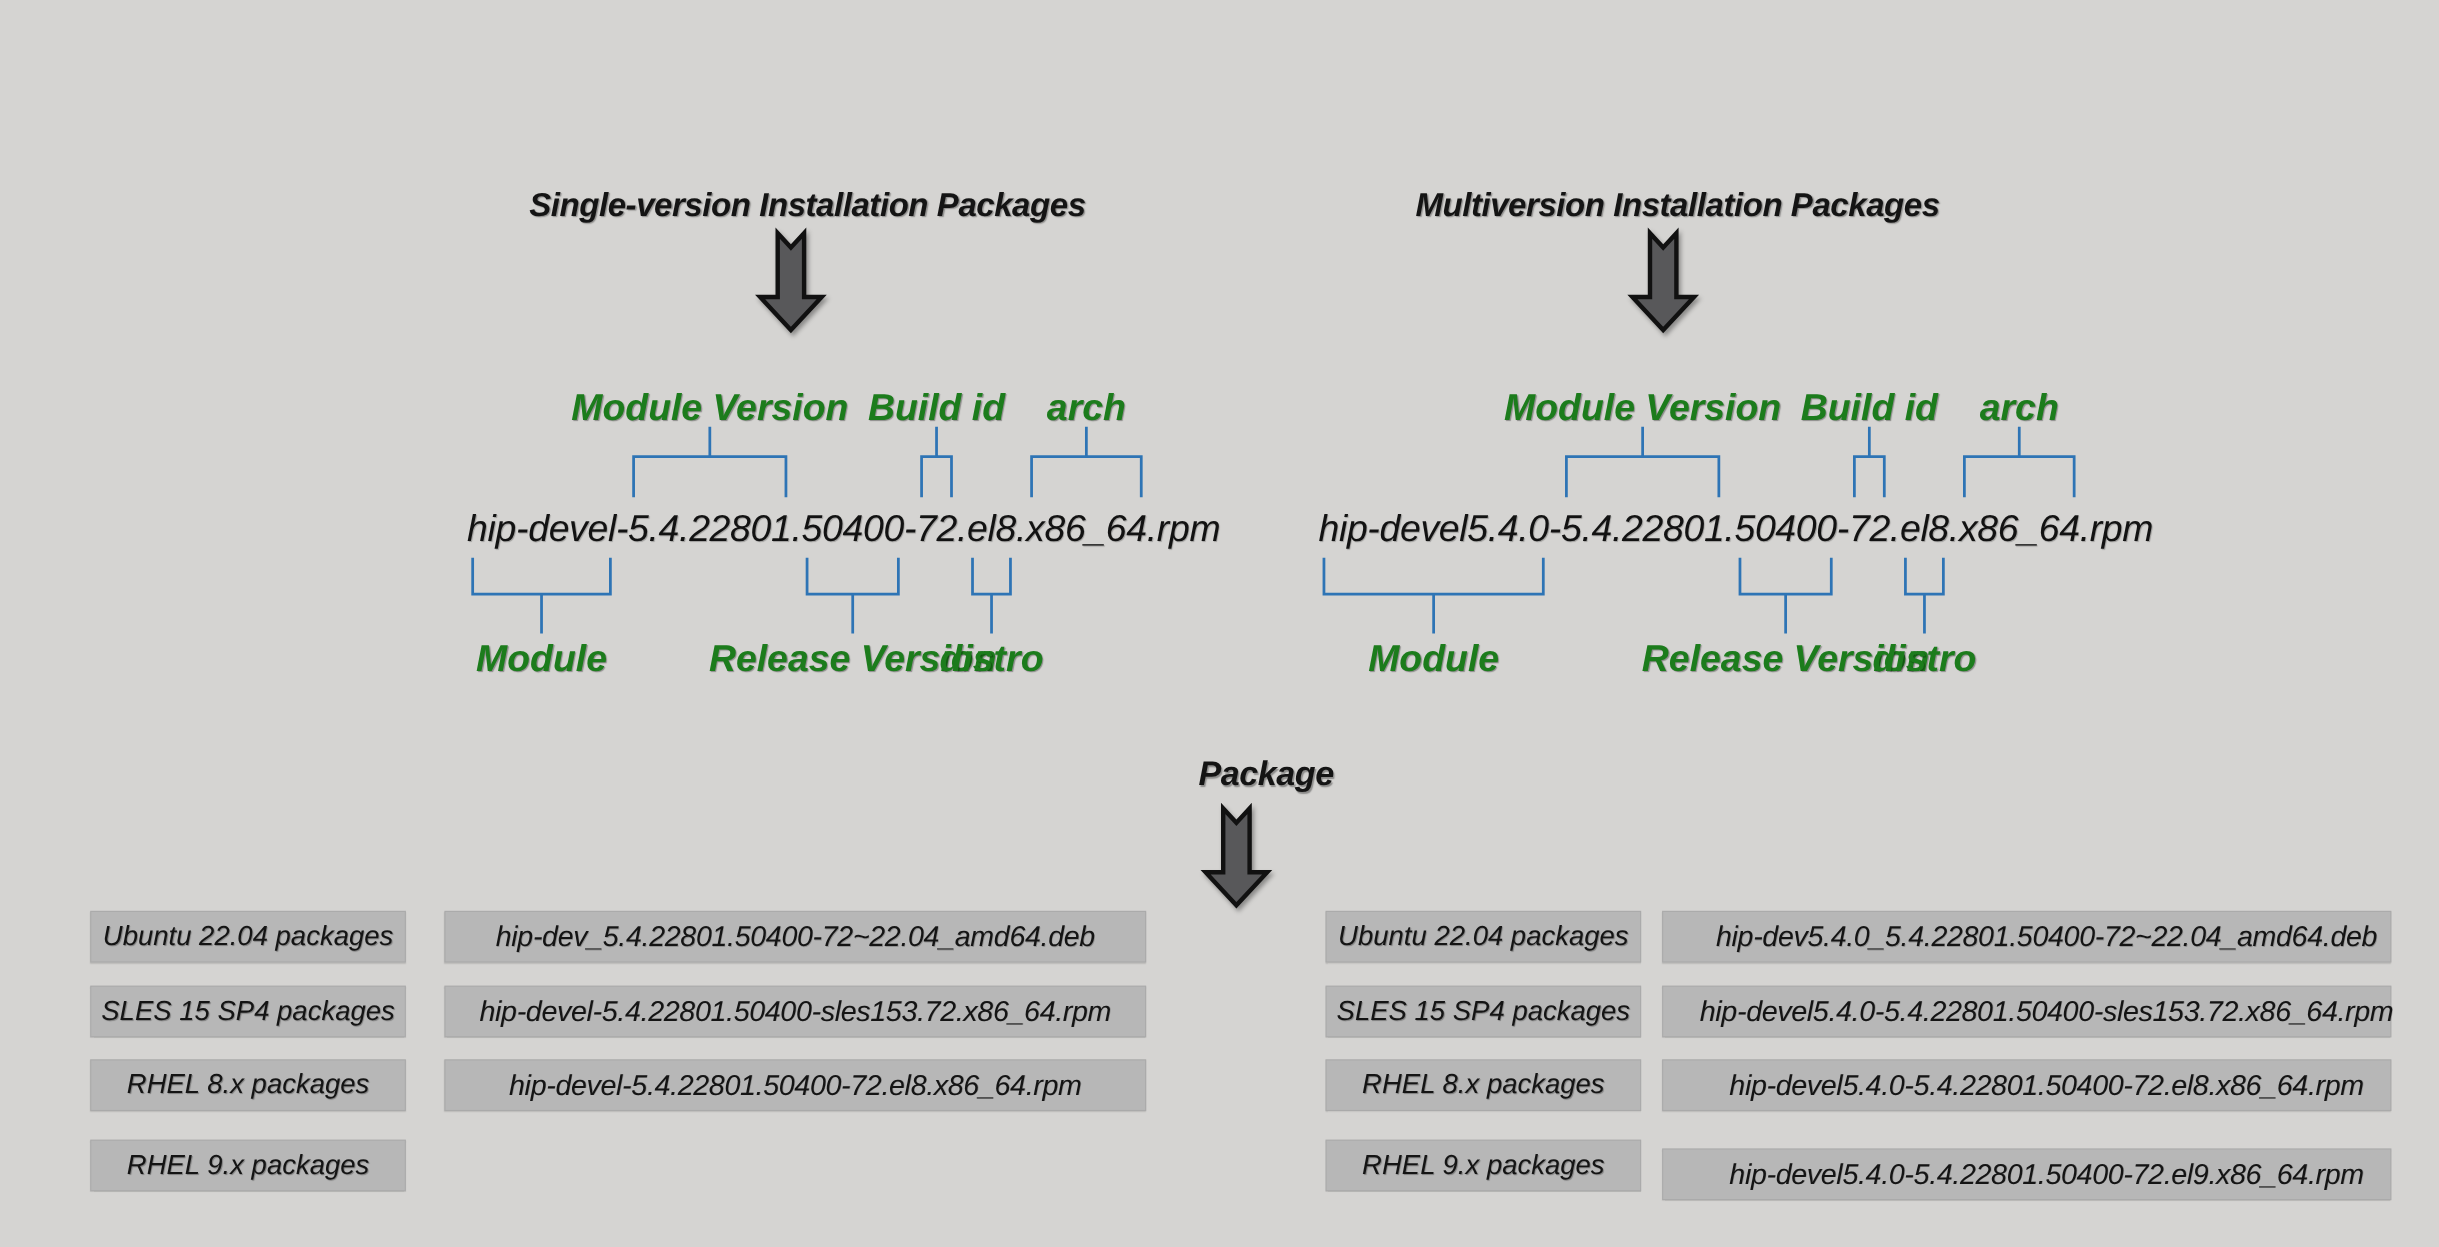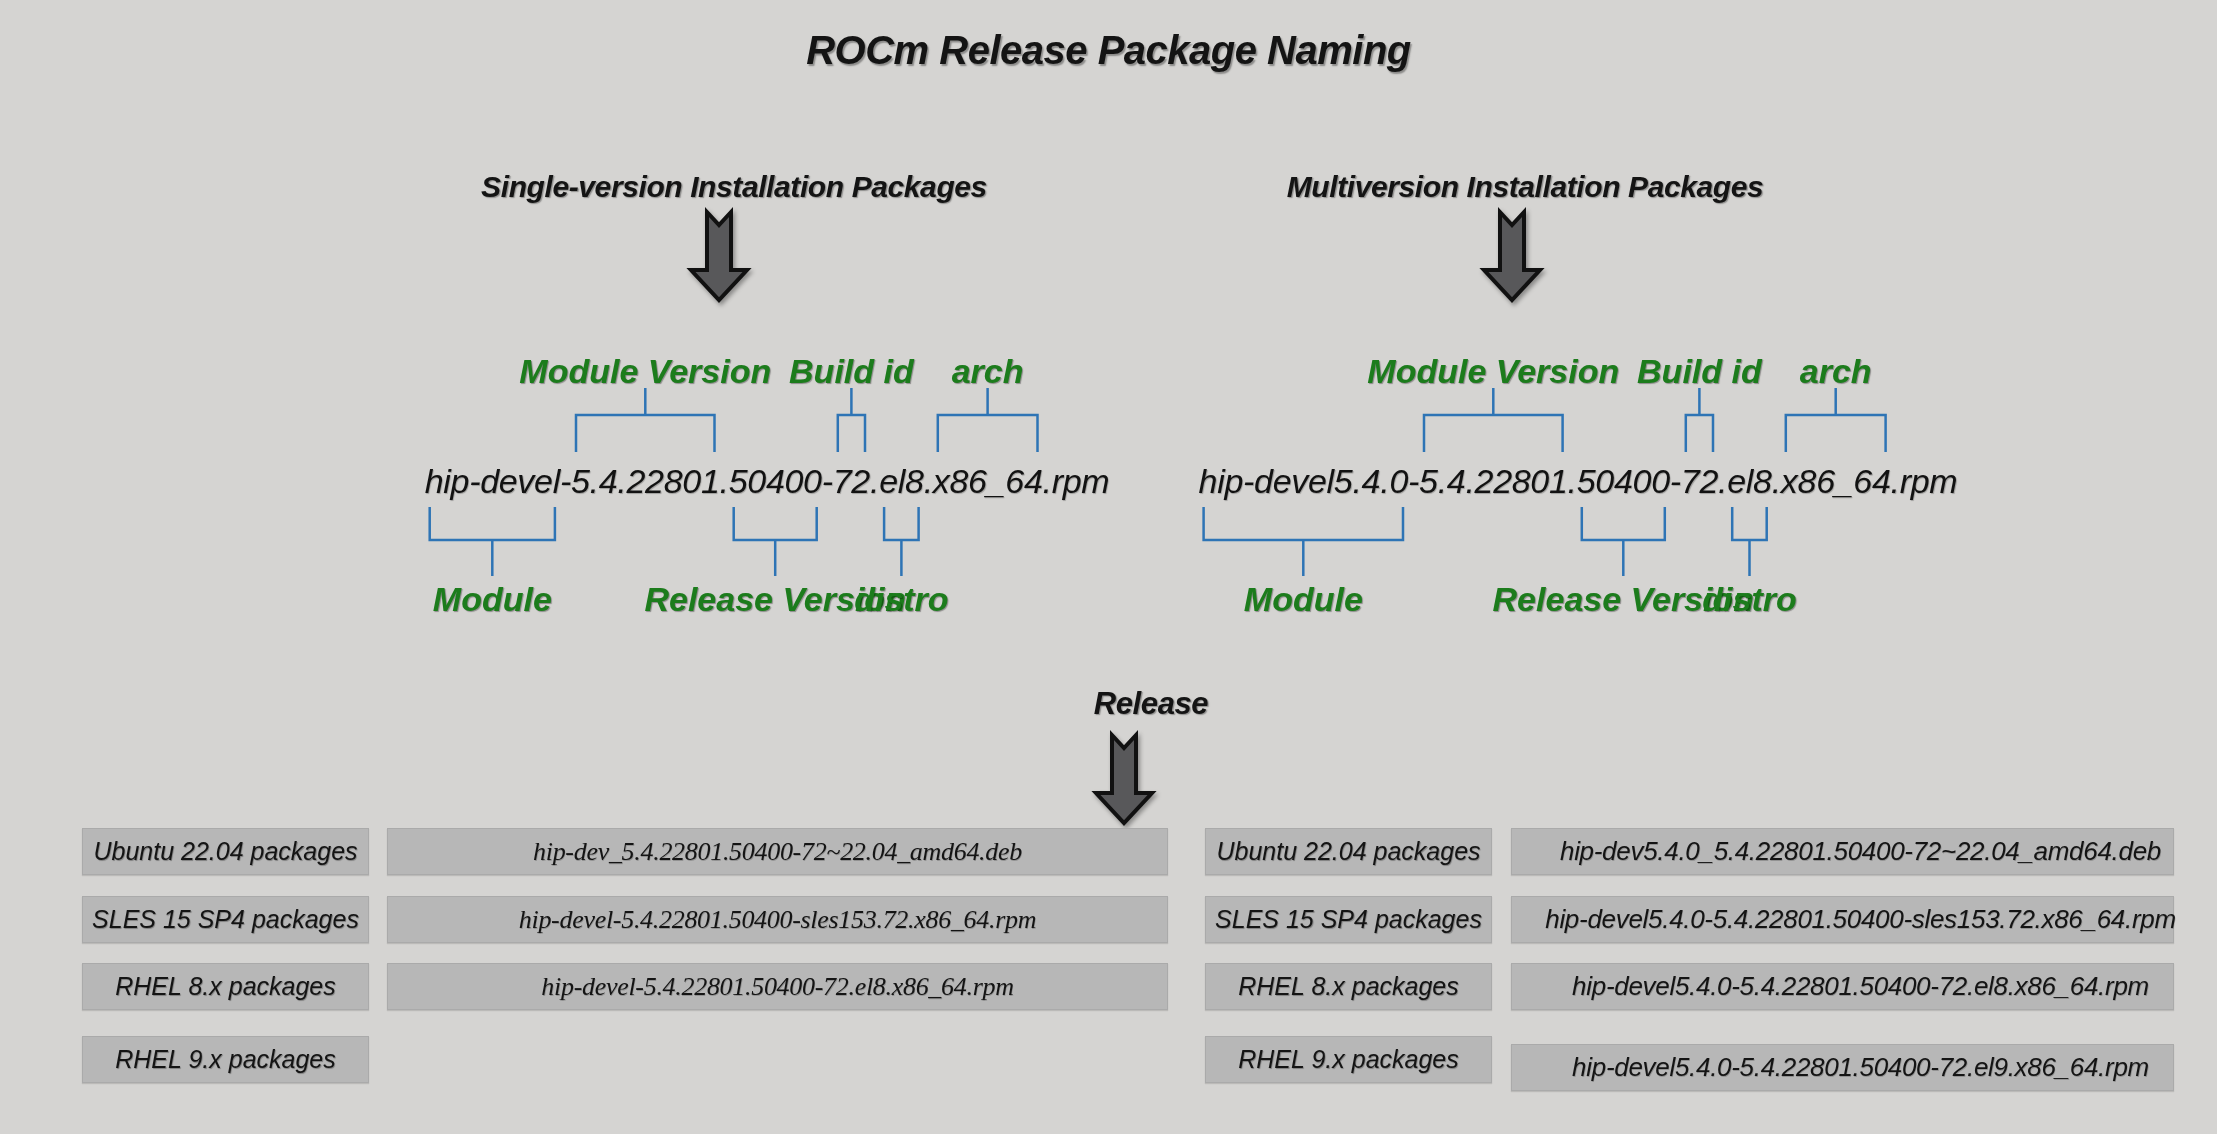--- a/index.html
+++ b/index.html
@@ -78,30 +78,29 @@
   }
   .obox{
     font-size:25px; font-weight:normal; font-style:italic;
     text-shadow:0.8px 0.8px 0.8px rgba(0,0,0,0.3);
   }
   .pbox{
     font-size:26px; font-style:italic; letter-spacing:-0.3px;
     text-shadow:0.6px 0.6px 0.6px rgba(0,0,0,0.2);
   }
   .ol{left:82px;  width:287px;}
-  .pl{left:387px; width:781px;font-family:Liberation Serif, serif;}
+  .pl{left:404px; width:638px;}
   .or{left:1205px; width:287px;}
   .pr{left:1511px; width:663px;padding-left:36px;}
 </style>
 </head>
 <body>
 
 <div class="canvas">
 
-  <div class="title">ROCm Release Package Naming</div>
 
   <div class="col-heading" id="h-multi">Multiversion Installation Packages</div>
   <div class="col-heading" id="h-single">Single-version Installation Packages</div>
 
   <svg class="block-arrow" style="left:687px;top:210px" width="64" height="92" viewBox="0 0 64 92">
     <polygon class="arrowpoly" points="20,2 20,60 4,60 32,90 60,60 44,60 44,2 32,15"></polygon>
   </svg>
   <svg class="block-arrow" style="left:1480px;top:210px" width="64" height="92" viewBox="0 0 64 92">
     <polygon class="arrowpoly" points="20,2 20,60 4,60 32,90 60,60 44,60 44,2 32,15"></polygon>
   </svg>
@@ -129,21 +128,21 @@
     <div class="glabel top" style="left: 501.4px;">Build id</div>
     <div class="glabel top" style="left: 637.7px;">arch</div>
     <div class="filename">
       <span class="seg">hip-devel5.4.0</span><span class="seg">-</span><span class="seg">5.4.22801</span><span class="seg">.</span><span class="seg">50400</span><span class="seg">-</span><span class="seg">72</span><span class="seg">.</span><span class="seg">el8</span><span class="seg">.</span><span class="seg">x86_64</span><span class="seg">.rpm</span>
     </div>
     <div class="glabel bottom" style="left: 105.3px;">Module</div>
     <div class="glabel bottom" style="left: 425.3px;">Release Version</div>
     <div class="glabel bottom" style="left: 551.5px;">distro</div>
   </div>
 
-  <div class="examples-heading">Release</div>
+  <div class="examples-heading">Package</div>
 
   <svg class="block-arrow" style="left:1092px;top:733px" width="64" height="92" viewBox="0 0 64 92">
     <polygon class="arrowpoly" points="20,2 20,60 4,60 32,90 60,60 44,60 44,2 32,15"></polygon>
   </svg>
 
   <div class="obox ol" style="top:828px">Ubuntu 22.04 packages</div>
   <div class="pbox pl" style="top:828px">hip-dev_5.4.22801.50400-72~22.04_amd64.deb</div>
   <div class="obox ol" style="top:896px">SLES 15 SP4 packages</div>
   <div class="pbox pl" style="top:896px">hip-devel-5.4.22801.50400-sles153.72.x86_64.rpm</div>
   <div class="obox ol" style="top:963px">RHEL 8.x packages</div>

